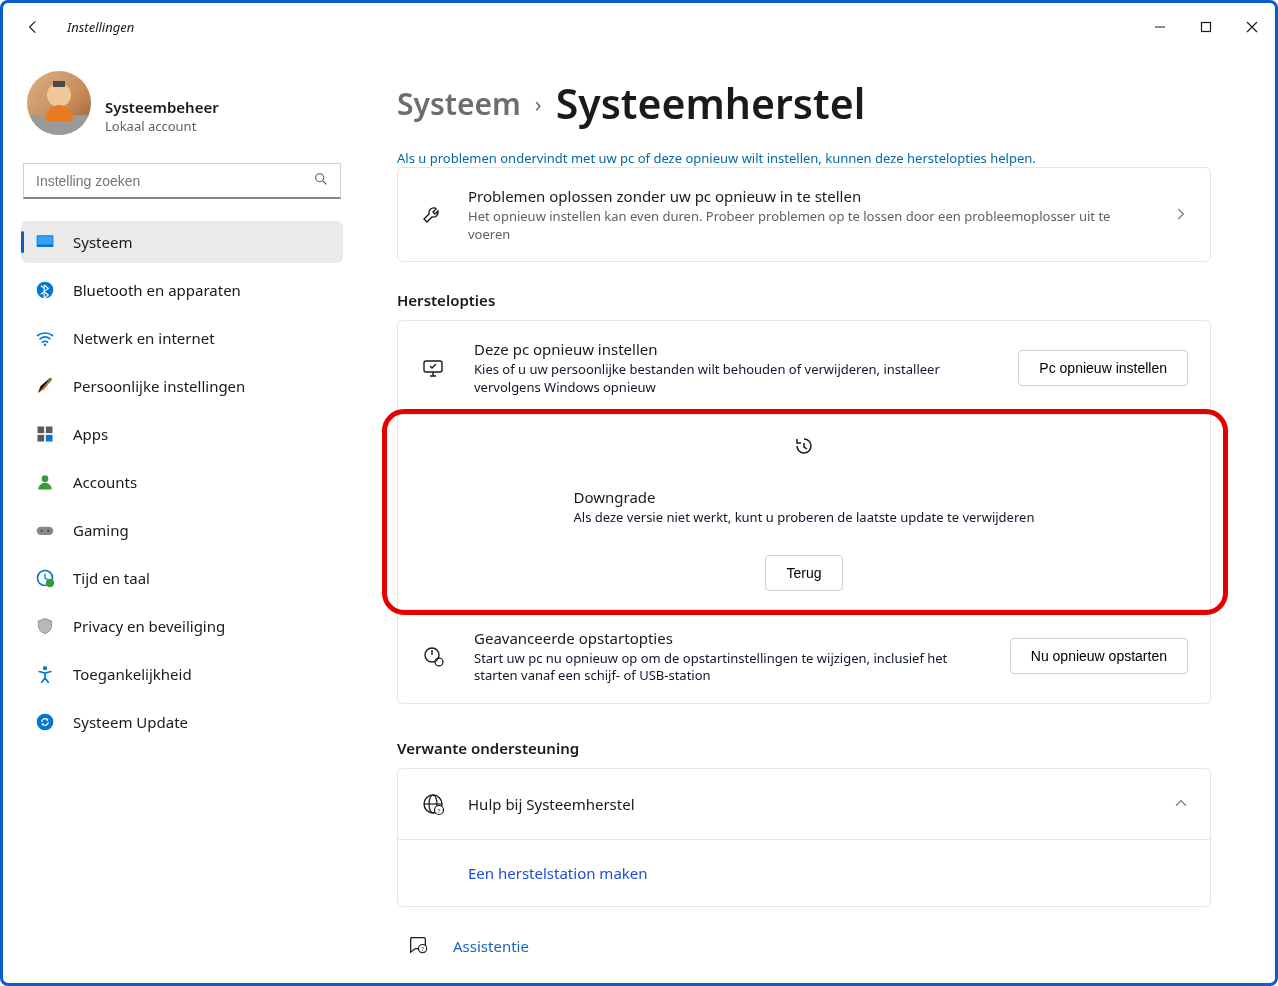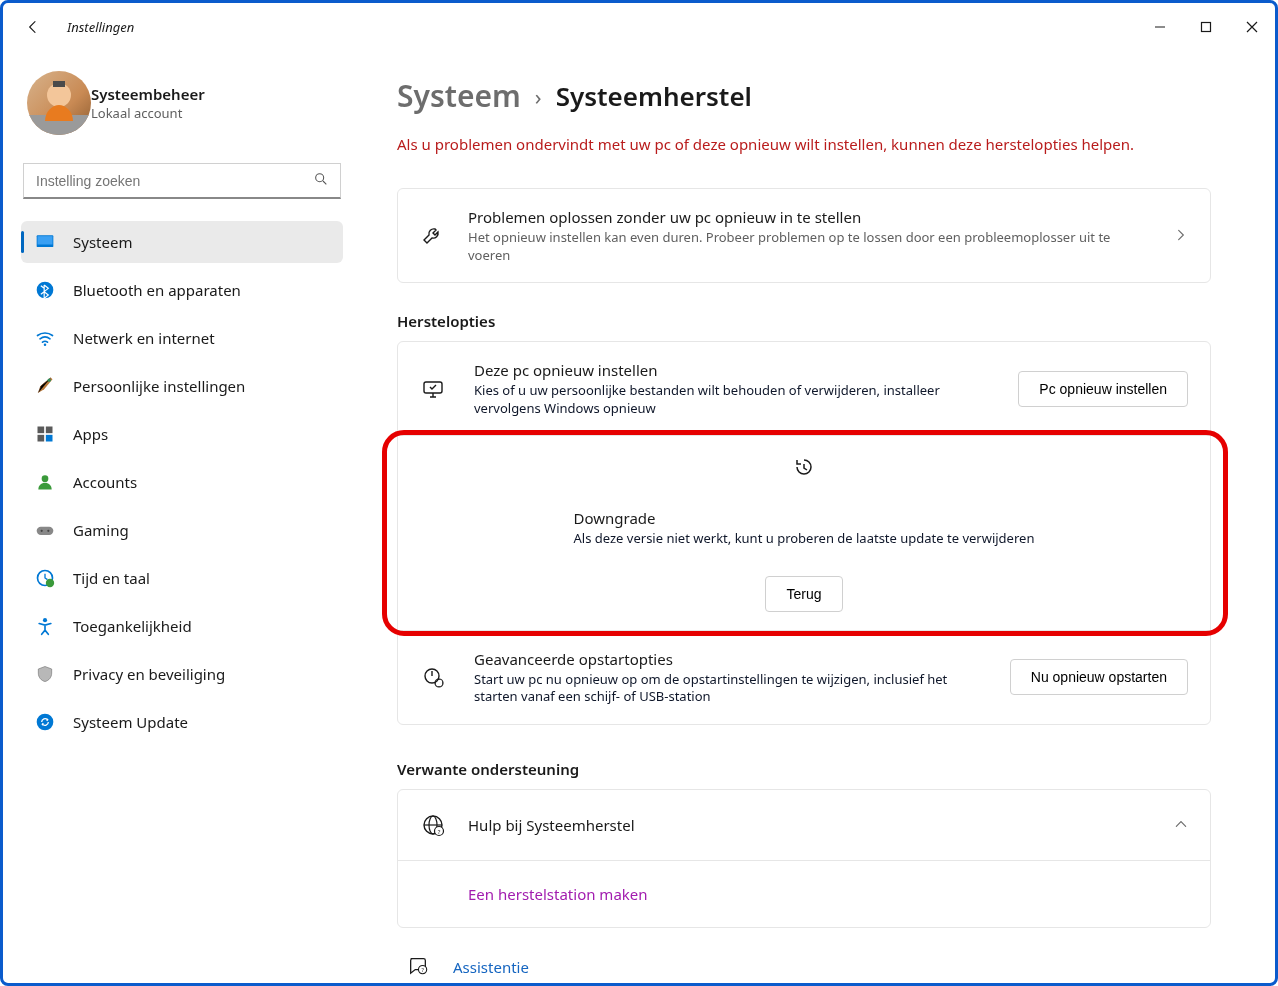--- a/index.html
+++ b/index.html
@@ -17,21 +17,21 @@
   display: flex; align-items: center; justify-content: space-between;
   height: 48px; padding: 0 0 0 20px; font-style: italic;
 }
 .titlebar-left { display: flex; align-items: center; gap: 24px; }
 .titlebar-back { width: 20px; height: 20px; display: flex; align-items: center; justify-content: center; cursor: pointer; }
 .titlebar-title { font-size: 13px; color: #1a1a1a; }
 .titlebar-controls { display: flex; }
 .tb-btn { width: 46px; height: 32px; display:flex; align-items:center; justify-content:center; cursor:pointer; }
 .content { display: flex; height: calc(100% - 48px); }
 .sidebar { width: 358px; padding: 20px 0 0 18px; }
-.profile { display: flex; align-items: center; margin-bottom: 28px; padding-left: 6px; }
+.profile { display: flex; align-items: flex-end; gap: 14px; margin-bottom: 28px; padding-left: 6px; }
 .avatar {
   width: 64px; height: 64px; border-radius: 50%;
   background: linear-gradient(135deg,#d7b38c 0%,#c98a54 60%,#8a5a2f 100%);
   overflow:hidden; display:flex; align-items:center; justify-content:center;
 }
 .avatar svg { width: 64px; height: 64px; }
 .profile-name { font-weight: 600; font-size: 15px; }
 .profile-sub { font-size: 13px; color: #5f5f5f; }
 .search-wrap { position: relative; margin: 0 20px 22px 2px; }
 .search-input {
@@ -50,22 +50,22 @@
 .nav-item.active { background: #eaeaea; }
 .nav-item.active::before {
   content: ""; position: absolute; left: 0; top: 10px; bottom: 10px;
   width: 3px; background: #0067c0; border-radius: 2px;
 }
 .nav-icon { width: 20px; height: 20px; display:flex; align-items:center; justify-content:center; }
 .main { flex: 1; padding: 24px 64px 0 36px; overflow-y:auto; }
 .breadcrumb { display:flex; align-items:center; gap: 14px; margin-bottom: 18px; }
 .breadcrumb .root { font-size: 30px; font-weight: 600; color: #6d6d6d; cursor:pointer; }
 .breadcrumb .sep { font-size: 22px; color: #6d6d6d; }
-.breadcrumb .current { font-size: 26px; font-weight: 600; }
-.intro { font-size: 15px; color: #b91c1c; margin-bottom: 34px; }
+.breadcrumb .current { font-size: 41px; font-weight: 600; }
+.intro { font-size: 13px; color: #0369a1; }
 .card {
   border: 1px solid #e6e6e6; border-radius: 6px; background: #fff;
   padding: 18px 22px; display:flex; align-items:center; gap: 22px;
   margin-bottom: 28px;
 }
 .card-icon { width: 26px; height: 26px; flex-shrink:0; display:flex; align-items:center; justify-content:center; }
 .card-body { flex:1; }
 .card-title { font-size: 15px; font-weight: 400; }
 .card-desc { font-size: 13px; color: #5f5f5f; margin-top: 2px; line-height: 1.35; }
 .card-chevron { color: #6d6d6d; }
@@ -95,21 +95,21 @@
   border: 1px solid #e6e6e6; border-radius: 6px; background:#fff;
 }
 .support-head {
   display:flex; align-items:center; gap:22px; padding: 22px;
   cursor:pointer;
 }
 .support-title { flex:1; font-size: 15px; }
 .support-link-row {
   border-top: 1px solid #e6e6e6; padding: 22px 22px 22px 70px;
 }
-.support-link { color: #a21caf; font-size: 15px; cursor:pointer; }
+.support-link { color: #1d4ed8; font-size: 15px; cursor:pointer; }
 .assist-row { display:flex; align-items:center; gap: 24px; padding: 26px 0 0 10px; }
 .assist-label { color: #1565c0; font-size: 15px; cursor:pointer; }
 </style>
 </head>
 <body>
 
 <div class="titlebar">
   <div class="titlebar-left">
     <div class="titlebar-back">
       <svg width="16" height="16" viewBox="0 0 24 24">
@@ -238,33 +238,33 @@
               <circle cx="12" cy="12" r="9" fill="#fff" stroke="#0078d4" stroke-width="2"></circle>
               <path d="M12 7v5l3 2" stroke="#0078d4" stroke-width="1.6" fill="none"></path>
               <circle cx="18" cy="18" r="5" fill="#3a9a3a"></circle>
             </svg>
           </span>
         <span>Tijd en taal</span>
       </li>
       <li class="nav-item">
         <span class="nav-icon">
             <svg width="20" height="20" viewBox="0 0 24 24">
+              <path d="M12 3l8 3v5c0 5-3.5 9-8 10-4.5-1-8-5-8-10V6l8-3z" fill="#b8b8b8" stroke="#777" stroke-width="0.8"></path>
+            </svg>
+          </span>
+        <span>Privacy en beveiliging</span>
+      </li>
+      <li class="nav-item">
+        <span class="nav-icon">
+            <svg width="20" height="20" viewBox="0 0 24 24">
               <circle cx="12" cy="5" r="2.5" fill="#0078d4"></circle>
               <path d="M5 9l7 2 7-2M12 11v6m-4 5l4-5 4 5" stroke="#0078d4" stroke-width="2" fill="none" stroke-linecap="round"></path>
             </svg>
           </span>
         <span>Toegankelijkheid</span>
-      </li>
-      <li class="nav-item">
-        <span class="nav-icon">
-            <svg width="20" height="20" viewBox="0 0 24 24">
-              <path d="M12 3l8 3v5c0 5-3.5 9-8 10-4.5-1-8-5-8-10V6l8-3z" fill="#b8b8b8" stroke="#777" stroke-width="0.8"></path>
-            </svg>
-          </span>
-        <span>Privacy en beveiliging</span>
       </li>
       <li class="nav-item">
         <span class="nav-icon">
             <svg width="20" height="20" viewBox="0 0 24 24">
               <circle cx="12" cy="12" r="10" fill="#0078d4"></circle>
               <path d="M8 12a4 4 0 017-2.6M16 12a4 4 0 01-7 2.6M14 8l1.3 1.3L14 10.6M10 16l-1.3-1.3L10 13.4" stroke="#fff" stroke-width="1.5" fill="none"></path>
             </svg>
           </span>
         <span>Systeem Update</span>
       </li>

